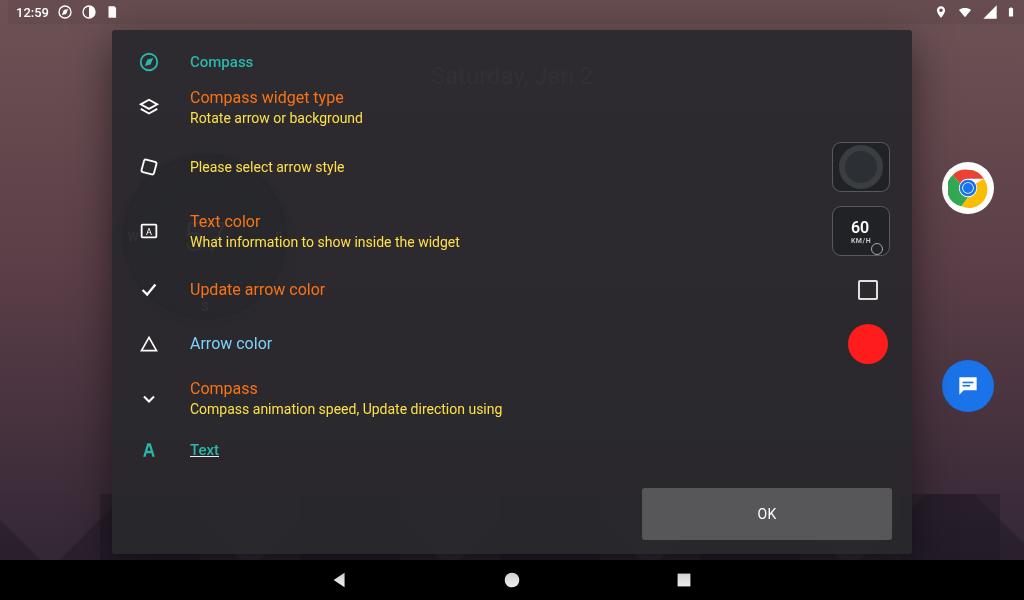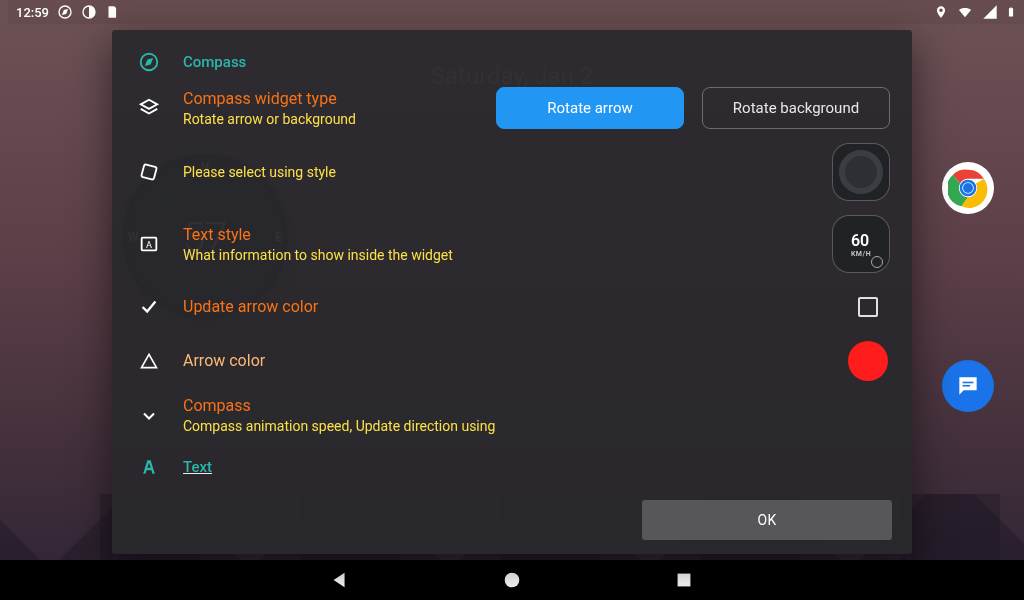--- a/index.html
+++ b/index.html
@@ -63,43 +63,43 @@
 .dialog {
   position: absolute; top: 30px; left: 112px; width: 800px; height: 524px;
   background: rgba(40,40,44,0.92);
   border-radius: 3px;
   box-shadow: 0 12px 40px rgba(0,0,0,.5);
   display: flex; flex-direction: column;
   font-size: 15px;
   z-index: 2;
 }
 .dialog-scroll { flex: 1; overflow: hidden; padding: 14px 22px 0 22px; }
-.row { display: flex; align-items: center; gap: 19px; padding: 7px 0; min-height: 54px; }
+.row { display: flex; align-items: center; gap: 26px; padding: 7px 0; min-height: 54px; }
 .row .icon-slot { width: 30px; display: flex; justify-content: center; color: #e9e9e9; }
 .row .text { flex: 1; }
 .row .title { color: #f97316; font-size: 16px; line-height: 22px; }
 .row .sub { color: #fde047; font-size: 14px; line-height: 19px; }
-.row.dim .title { color: #fdba74; }
+.row.dim .title { color: #7dd3fc; }
 .section-header .title { color: #2ab7a9; font-weight: 500; font-size: 15px; }
 .section-header .icon-slot { color: #2ab7a9; }
 .section-header { min-height: 36px; padding-top: 6px; padding-bottom: 6px; }
 
 .segment {
   display: flex; gap: 18px;
 }
 .segbtn {
   height: 42px; padding: 0 22px; border-radius: 8px;
   display: flex; align-items: center; justify-content: center;
   font-size: 15px; color: #e7e7e7; border: 1px solid rgba(255,255,255,0.3);
   background: transparent; min-width: 188px; cursor: pointer;
 }
 .segbtn.selected { background: #2196f3; border-color: #2196f3; color: #fff; }
 
 .preview-box {
-  width: 58px; height: 58px; border-radius: 17px; border: 1px solid rgba(255,255,255,0.25);
+  width: 58px; height: 50px; border-radius: 9px; border: 1px solid rgba(255,255,255,0.25);
   background: #202226; display: flex; align-items: center; justify-content: center;
   position: relative; overflow: hidden;
 }
 .preview-disc {
   width: 44px; height: 44px; border-radius: 50%; background: #2c2f33;
   box-shadow: inset 0 0 0 6px #3a3d41;
 }
 .preview-speed { color: #fff; font-size: 16px; font-weight: 600; position: relative; }
 .preview-speed .unit { display:block; font-size:7px; letter-spacing:0.5px; text-align:left; color:#ccc; }
 .preview-speed .mini { position:absolute; right:-12px; bottom:-10px; width:12px; height:12px; border-radius:50%; border:1px solid #aaa; }
@@ -110,21 +110,21 @@
 }
 .color-swatch {
   width: 40px; height: 40px; border-radius: 50%; background: #ff1c1c;
   margin-right: 2px;
 }
 
 .dialog-footer {
   display: flex; justify-content: flex-end; padding: 0 20px 14px 0;
 }
 .ok-btn {
-  min-width: 250px; height: 40px; background: #575759; color: #fff;
+  min-width: 250px; height: 52px; background: #575759; color: #fff;
   border: none; border-radius: 3px; font-size: 14px; letter-spacing: 0.3px;
   cursor: pointer;
 }
 
 
 .navbar {
   position: absolute; bottom: 0; left: 0; right: 0; height: 40px;
   display: flex; align-items: center; justify-content: center; gap: 150px;
   background: #000;
 }
@@ -212,49 +212,45 @@
       <div class="icon-slot">
           <svg width="22" height="22" viewBox="0 0 24 24" fill="none" stroke="#fff" stroke-width="2">
             <path d="M12 3l9 5-9 5-9-5z"></path>
             <path d="M3 13l9 5 9-5"></path>
           </svg>
         </div>
       <div class="text">
         <div class="title">Compass widget type</div>
         <div class="sub">Rotate arrow or background</div>
       </div>
-      <div class="segment">
-        <div class="segbtn selected">Rotate arrow</div>
-        <div class="segbtn">Rotate background</div>
-      </div>
     </div>
 
     <div class="row">
       <div class="icon-slot">
           <svg width="22" height="22" viewBox="0 0 24 24" fill="none" stroke="#fff" stroke-width="2">
             <rect x="5" y="5" width="14" height="14" rx="2" transform="rotate(15 12 12)"></rect>
           </svg>
         </div>
       <div class="text">
-        <div class="sub">Please select using style</div>
+        <div class="sub">Please select arrow style</div>
       </div>
       <div class="preview-box">
           <div class="preview-disc"></div>
         </div>
     </div>
 
     <div class="row">
       <div class="icon-slot">
           <svg width="22" height="22" viewBox="0 0 24 24" fill="none" stroke="#fff" stroke-width="2">
             <rect x="4" y="5" width="16" height="14" rx="1"></rect>
             <text x="12" y="16" text-anchor="middle" font-size="10" fill="#fff" stroke="none">A</text>
           </svg>
         </div>
       <div class="text">
-        <div class="title">Text style</div>
+        <div class="title">Text color</div>
         <div class="sub">What information to show inside the widget</div>
       </div>
       <div class="preview-box">
         <div class="preview-speed">
           <span>60</span>
           <span class="unit">KM/H</span>
           <span class="mini"></span>
         </div>
       </div>
     </div>

